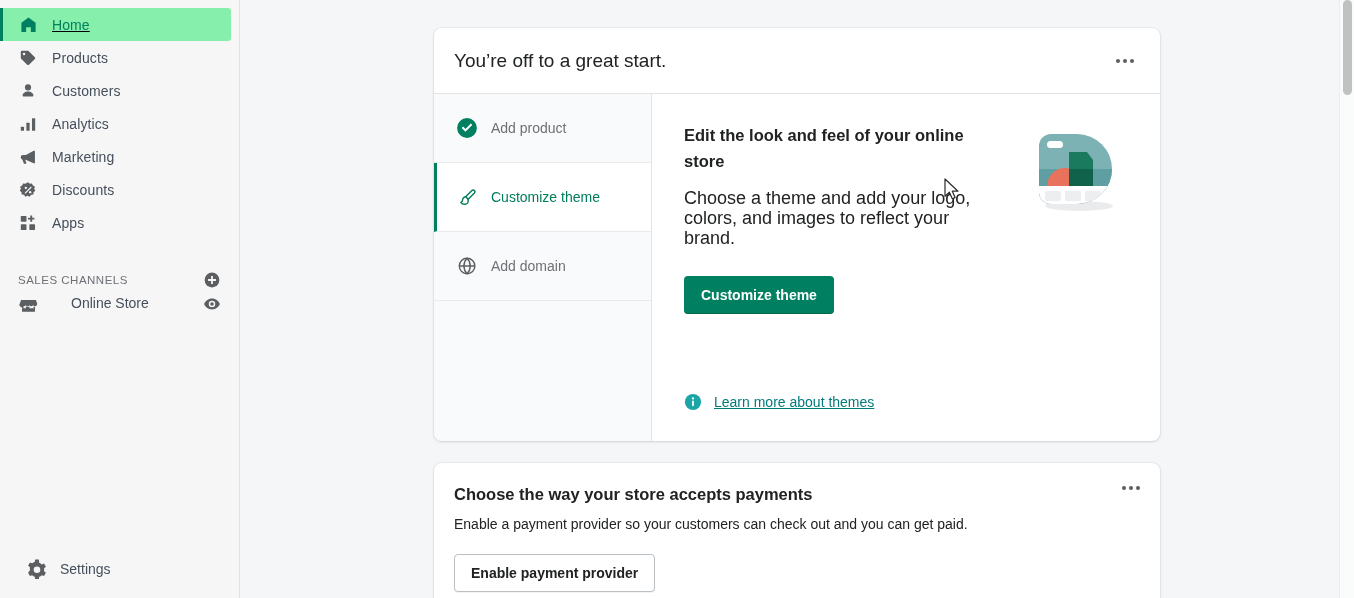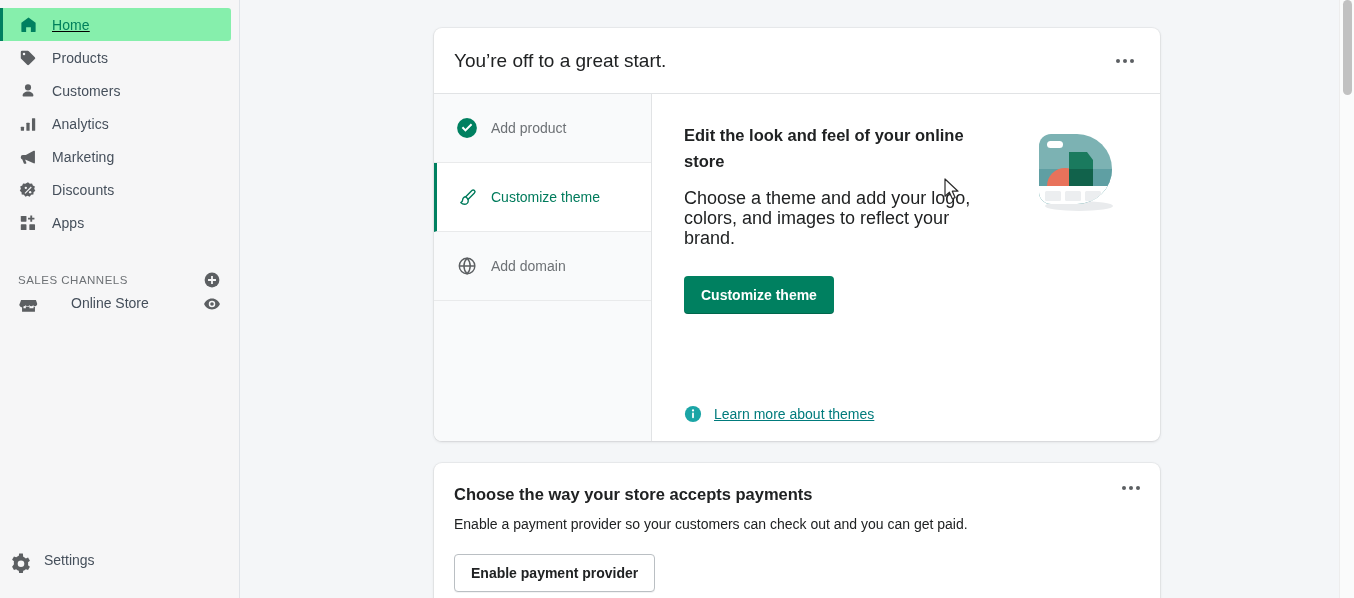--- a/index.html
+++ b/index.html
@@ -67,21 +67,21 @@
     height: 33px; display: flex; align-items: flex-start;
     padding-left: 18px; padding-right: 18px; cursor: pointer; gap: 19px;
   }
   .channel-item .ico { width:20px;height:20px;margin-right:14px;display:inline-flex;align-items:center;justify-content:center;flex:0 0 20px;}
   .channel-item .lbl { font-size: 14px; color: #454f5b; flex: 1; }
   .channel-item .eye { width: 18px; height: 18px; cursor: pointer; }
 
   #settings-item {
     position: absolute; left: 0; bottom: 13px;
     width: 100%; height: 33px;
-    display: flex; align-items: flex-start; padding-left: 10px;
+    display: flex; align-items: center; padding-left: 26px;
     cursor: pointer;
   }
   #settings-item .ico { width:22px;height:22px;margin-right:12px;display:inline-flex;align-items:center;justify-content:center;}
   #settings-item .lbl { font-size: 14px; color: #454f5b; }
 
   
   #main {
     flex: 1 1 auto;
     height: 598px;
     background: #f4f6f8;
@@ -163,21 +163,21 @@
     font-size: 14px;
     font-weight: bold;
     border: none;
     border-radius: 4px;
     padding: 11px 17px;
     cursor: pointer;
     box-shadow: inset 0 -1px 0 rgba(0,0,0,0.2);
     font-family: "Liberation Sans", sans-serif;
   }
   .learn-row {
-    position: absolute; left: 32px; bottom: 18px;
+    position: absolute; left: 32px; bottom: 30px;
     display: flex; align-items: center;
   }
   .learn-row .info { width: 18px; height: 18px; margin-right: 12px; }
   .learn-link {
     font-size: 14px; color: #007b7c;
     text-decoration: underline; cursor: pointer;
   }
 
   .illus { width: 95px; height: 95px; flex: 0 0 95px; margin-right: 8px; margin-top: 2px; }
 

